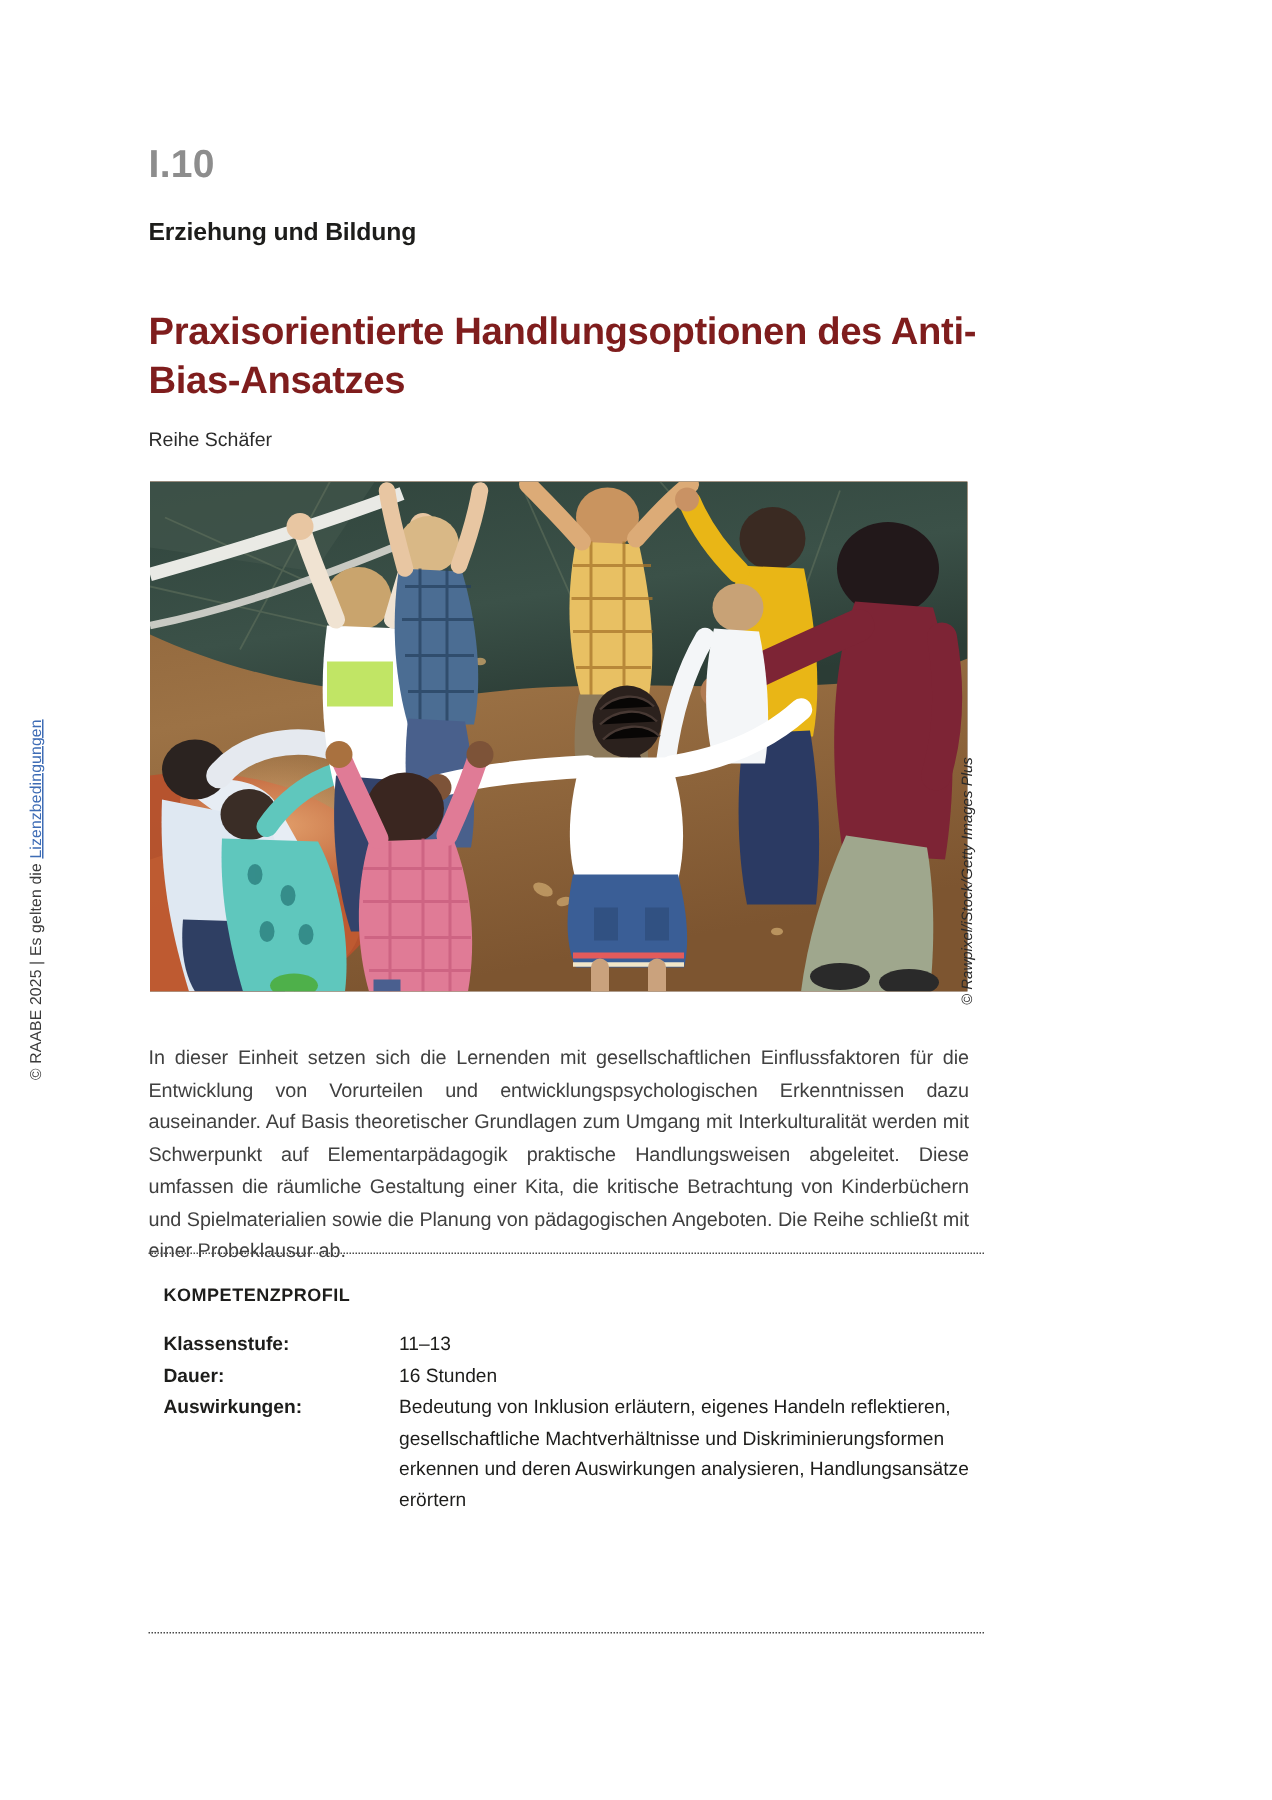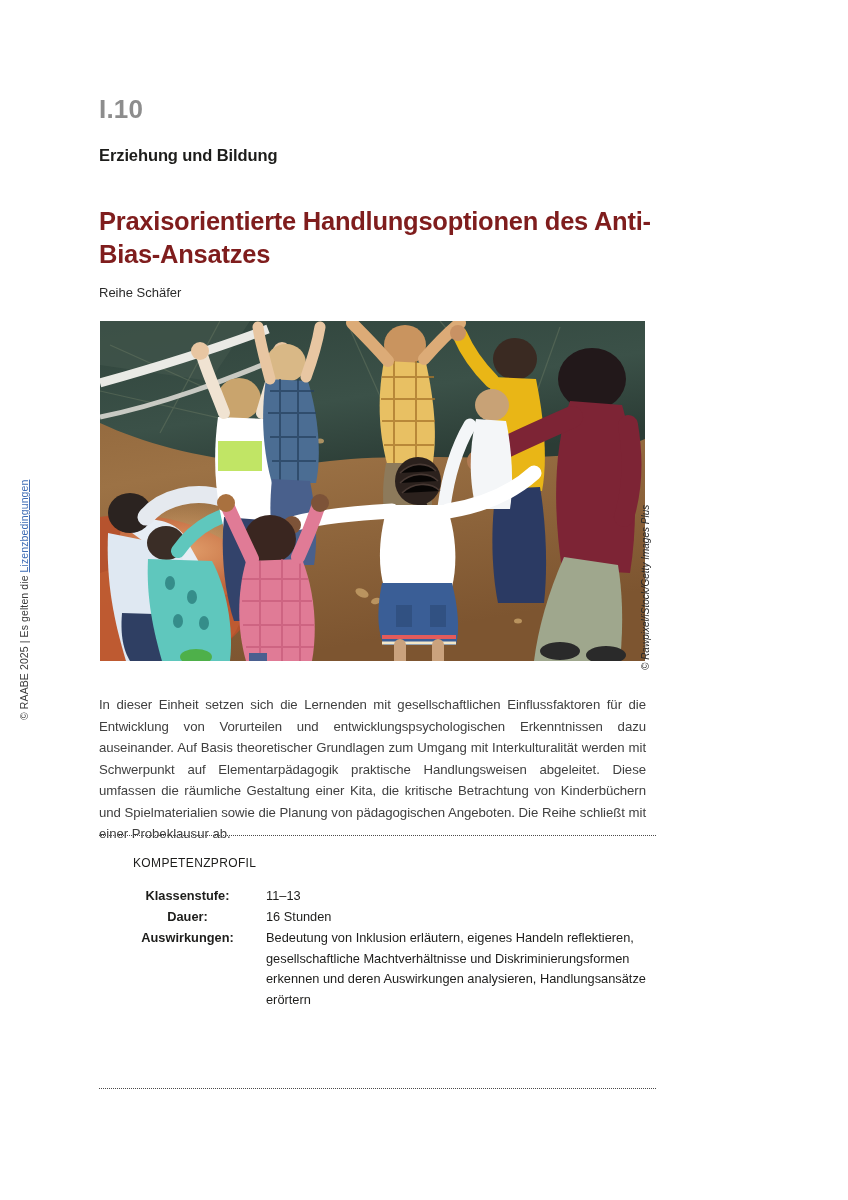--- a/index.html
+++ b/index.html
@@ -148,44 +148,42 @@
   }
   .rule-top { top: 835px; }
   .rule-bottom { top: 1088px; }
 
   
   .profile-heading {
     position: absolute;
     left: 109px;
     top: 856px;
     font-size: 12px;
-    font-weight: normal;
+    font-weight: bold;
     letter-spacing: 0.35px;
     color: #1d1d1b;
-    margin-left: 24px;
   }
   .profile-table {
     position: absolute;
     left: 109px;
     top: 886px;
     width: 545px;
     border-collapse: collapse;
   }
   .profile-table td {
     vertical-align: top;
     font-size: 12.8px;
     line-height: 1.63;
     color: #1d1d1b;
     padding: 0 0 0 0;
   }
   .profile-table td.label {
     width: 157px;
     font-weight: bold;
     white-space: nowrap;
-    text-align: center;
   }
   .profile-table td.value {
     width: 388px;
   }
 </style>
 </head>
 <body>
 
 <div class="page">
 

